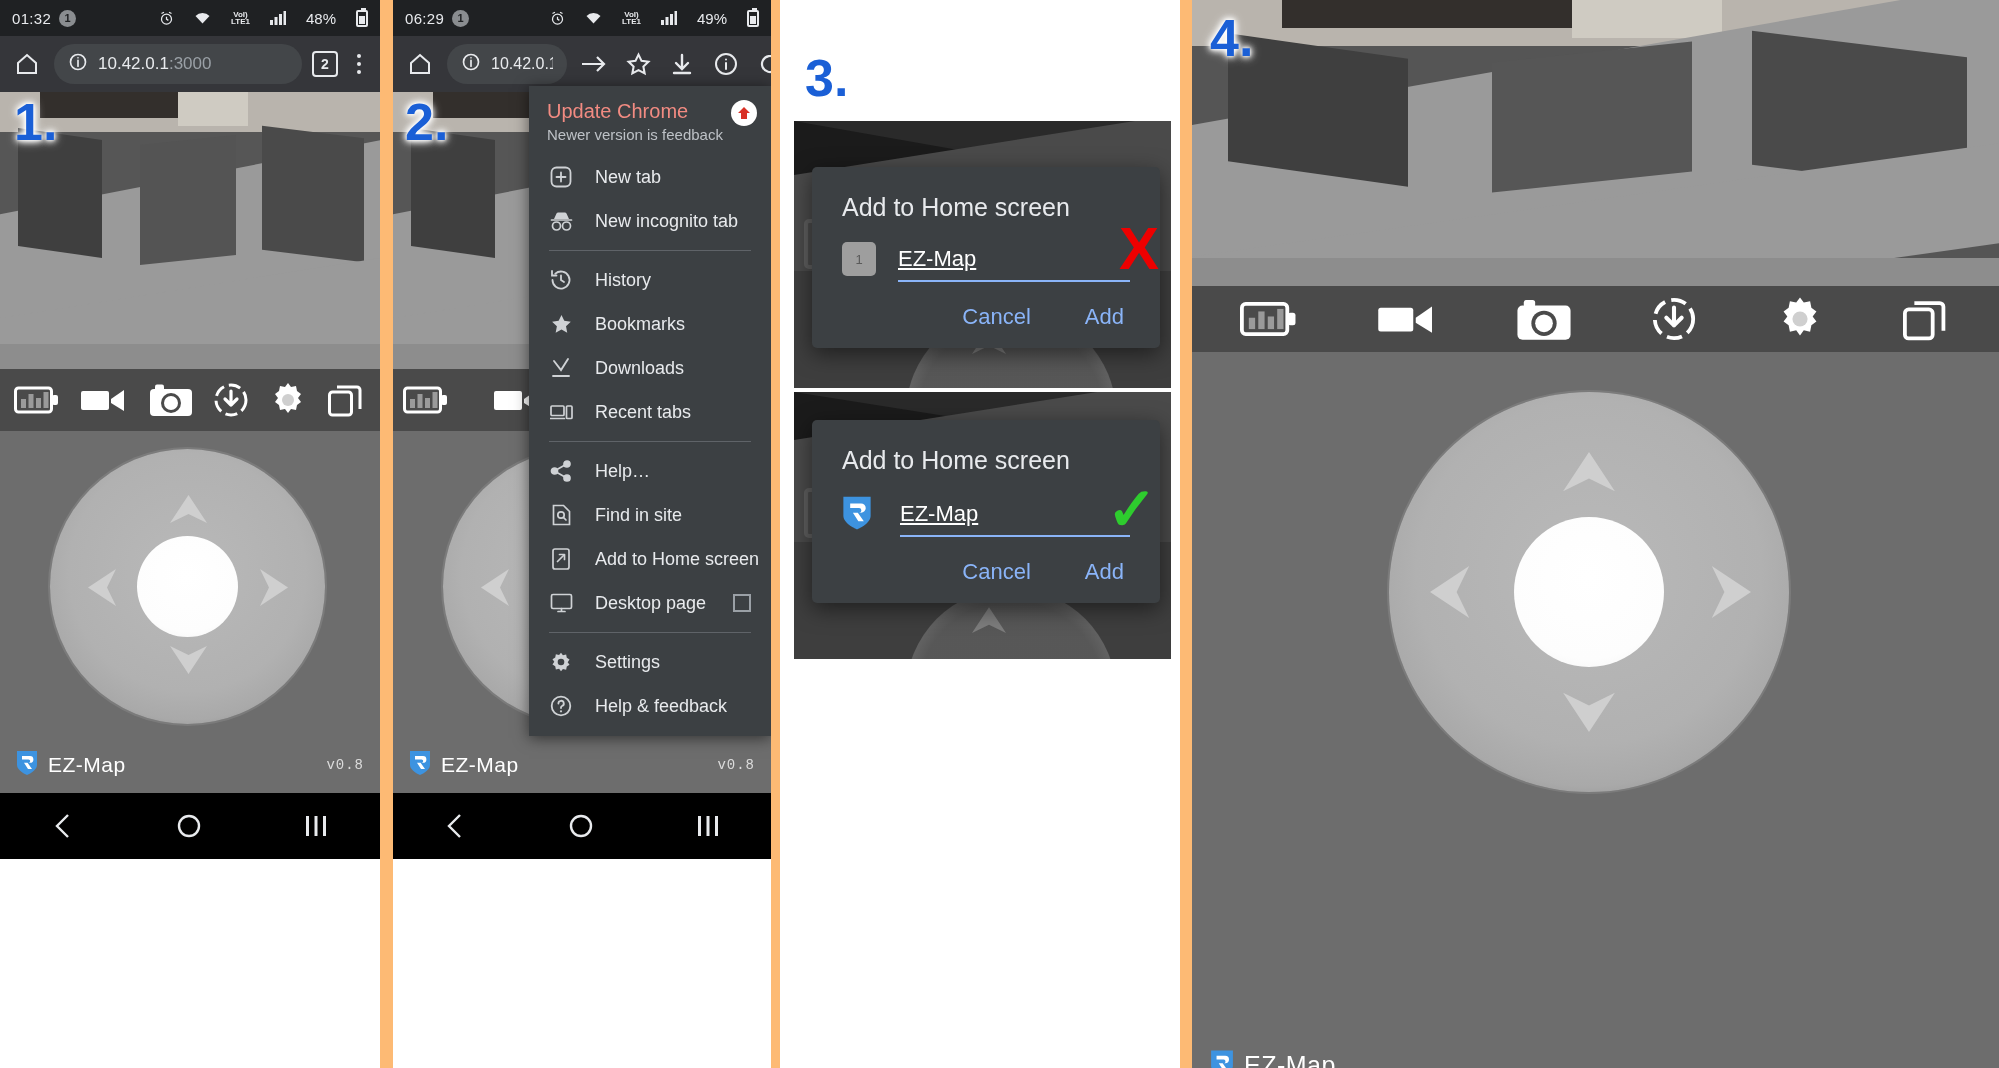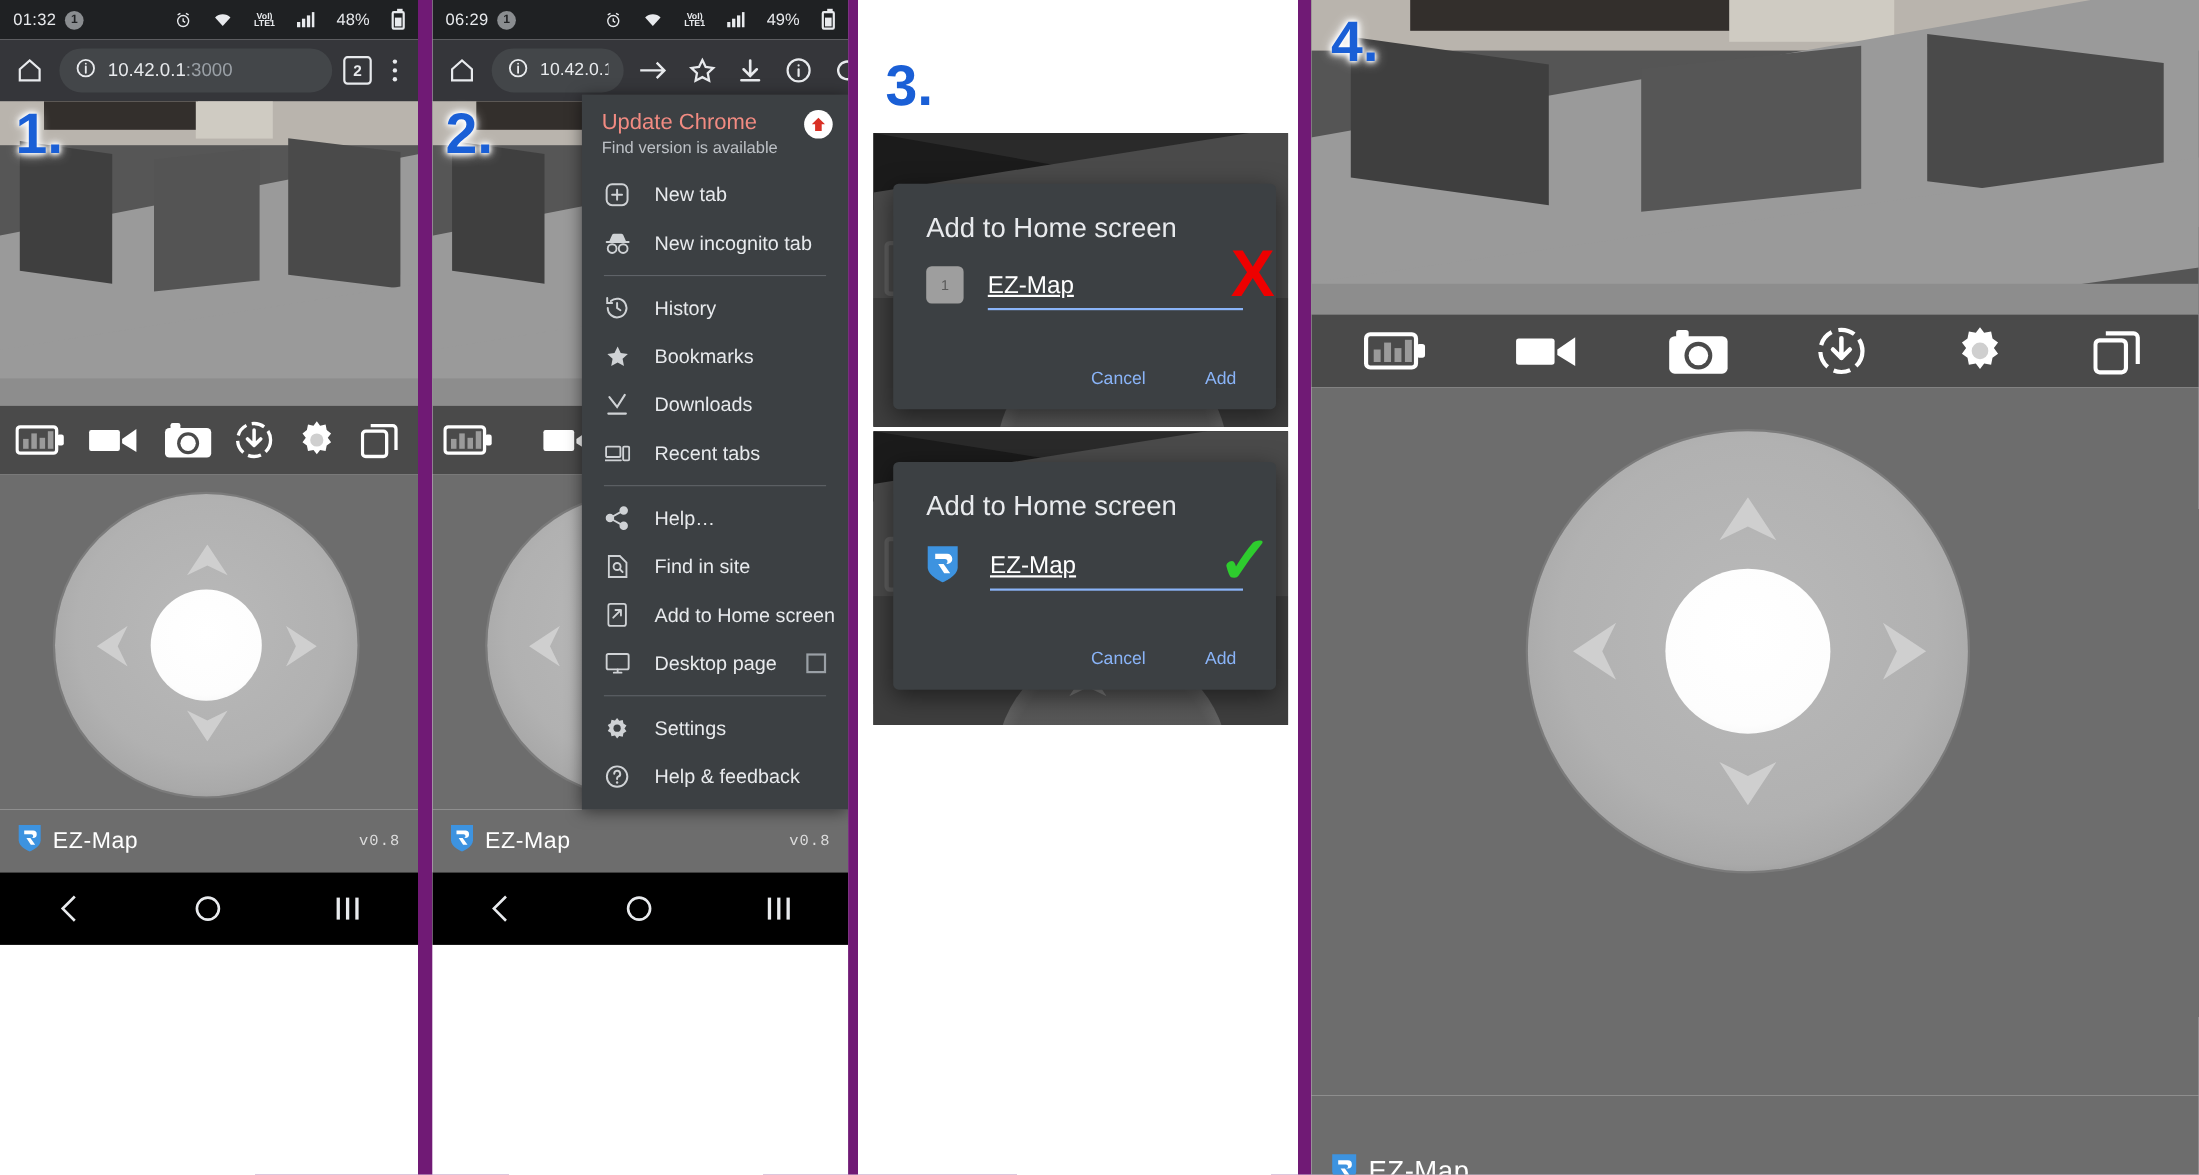--- a/index.html
+++ b/index.html
@@ -2,21 +2,21 @@
 <html><head>
 <meta charset="utf-8">
 <style>
   * { box-sizing: border-box; margin: 0; padding: 0; }
   html, body {
     width: 1999px; height: 1068px;
     background: #ffffff;
     font-family: "Liberation Sans", sans-serif;
     overflow: hidden;
   }
-  .sheet { position: relative; width: 1999px; height: 1068px; background: #701a75; }
+  .sheet { position: relative; width: 1999px; height: 1068px; background: #fdba74; }
 
   
   .panel { position: absolute; top: 0; height: 1068px; overflow: hidden; background: #fff; }
   .p1 { left: 0;    width: 380px; }
   .p2 { left: 393px; width: 378px; }
   .p3 { left: 780px; width: 400px; }
   .p4 { left: 1192px; width: 807px; }
 
   
   .statusbar {
@@ -130,21 +130,21 @@
   .dlg-row { display:flex; align-items:flex-end; gap:22px; padding: 14px 30px 0 30px; }
   .dlg-fav-gray {
     width:34px;height:34px;border-radius:5px;background:#9e9e9e;
     display:flex;align-items:center;justify-content:center;color:#5a5a5a;font-size:13px;
     flex:none; margin-bottom:6px;
   }
   .dlg-fav-shield { width:36px; height:40px; flex:none; margin-bottom:2px; }
   .dlg-field { flex:1; border-bottom:2px solid #8ab4f8; padding-bottom:8px; }
   .dlg-field span { font-size:22px; text-decoration:underline; color:#fff; }
   .dlg-actions { display:flex; justify-content:flex-end; gap:54px; padding: 22px 36px 18px 0; }
-  .dlg-actions span { color:#8ab4f8; font-size:16px;margin-top:32px; }
+  .dlg-actions span { color:#8ab4f8; font-size:22px; }
   .mark { position:absolute; font-size:60px; font-weight:bold; line-height:1; }
 
   
   .stepnum {
     position:absolute; color:#1a5fd6; font-size:52px; font-weight:bold; z-index:9;
     text-shadow: 0 0 7px #fff, 0 0 7px #fff, 0 0 12px #fff, 0 0 3px #fff;
   }
   .stepnum.plain { text-shadow:none; }
 </style>
 </head>
@@ -487,21 +487,21 @@
             <rect x="2" y="1" width="3" height="20"></rect>
             <rect x="10.5" y="1" width="3" height="20"></rect>
             <rect x="19" y="1" width="3" height="20"></rect>
           </svg>
         </span>
     </div>
 
     <div class="chmenu" style="left:136px;top:86px;width:242px;">
       <div class="ch-update">
         <div class="t">Update Chrome</div>
-        <div class="s">Find version is available</div>
+        <div class="s">Newer version is feedback</div>
         <div class="ch-badge">
           <svg width="14" height="14" viewBox="0 0 14 14" fill="#d93025">
               <path d="M7 1 L13 7 H10 V13 H4 V7 H1 Z"></path>
             </svg>
         </div>
       </div>
 
       <div class="ch-item">
         <span class="ch-ico">
             <svg width="22" height="22" viewBox="0 0 22 22" fill="none" stroke="#cfd2d5" stroke-width="1.8">

